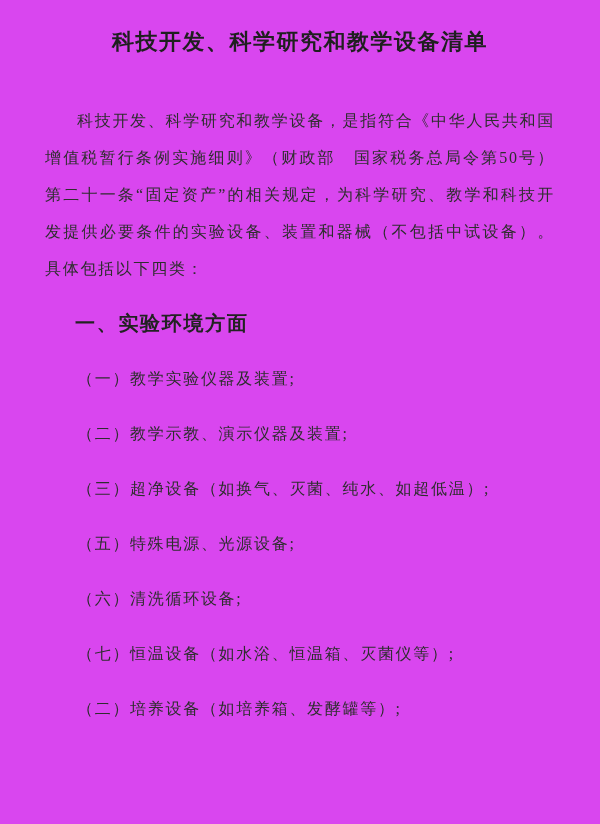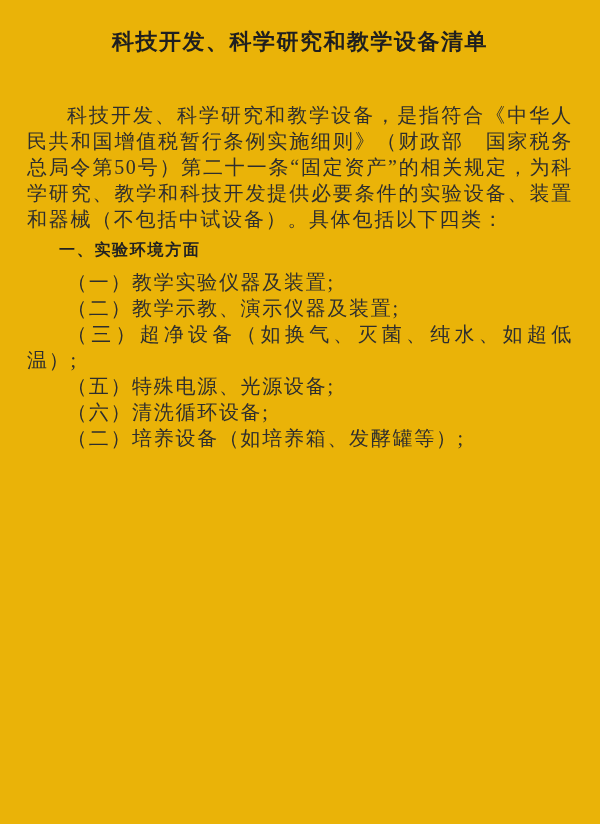--- a/index.html
+++ b/index.html
@@ -6,49 +6,49 @@
     margin: 0;
     padding: 0;
     background: #fdfdfd;
   }
   .page {
     position: relative;
     width: 600px;
     height: 824px;
     box-sizing: border-box;
     padding: 26px 27px 0 27px;
-    background: #eab308;
+    background: #d946ef;
     overflow: hidden;
     font-family: "Liberation Serif", serif;
     color: #2e2e2e;
   }
   .title {
     margin: 0 0 44px 0;
     font-size: 22px;
     line-height: 32px;
     font-weight: 700;
     text-align: center;
     letter-spacing: 1.5px;
     color: #1f1f1f;
     font-family: "Liberation Serif", serif;
   }
   .para {
-    margin: 0;
-    font-size: 20px;
-    line-height: 26px;
+    margin: 18px;
+    font-size: 16px;
+    line-height: 37px;
     letter-spacing: 1.7px;
     text-align: justify;
     text-justify: inter-ideograph;
   }
   .indent {
     text-indent: 2em;
   }
   .section-heading {
-    margin: 0;
-    font-size: 16px;
+    margin: 8px;
+    font-size: 20px;
     line-height: 36.6px;
     letter-spacing: 1.7px;
     font-weight: 700;
     text-indent: 2em;
     color: #222222;
     font-family: "Liberation Sans", sans-serif;
   }
 </style>
 </head>
 <body>
@@ -59,17 +59,18 @@
 
   <p class="para indent">科技开发、科学研究和教学设备，是指符合《中华人民共和国增值税暂行条例实施细则》（财政部　国家税务总局令第50号）第二十一条“固定资产”的相关规定，为科学研究、教学和科技开发提供必要条件的实验设备、装置和器械（不包括中试设备）。具体包括以下四类：</p>
 
   <h2 class="section-heading">一、实验环境方面</h2>
 
   <p class="para indent">（一）教学实验仪器及装置;</p>
   <p class="para indent">（二）教学示教、演示仪器及装置;</p>
   <p class="para indent">（三）超净设备（如换气、灭菌、纯水、如超低温）;</p>
   <p class="para indent">（五）特殊电源、光源设备;</p>
   <p class="para indent">（六）清洗循环设备;</p>
+  <p class="para indent">（七）恒温设备（如水浴、恒温箱、灭菌仪等）;</p>
 
 
   <p class="para indent">（二）培养设备（如培养箱、发酵罐等）;</p>
 
 </div>
 
 </body></html>

